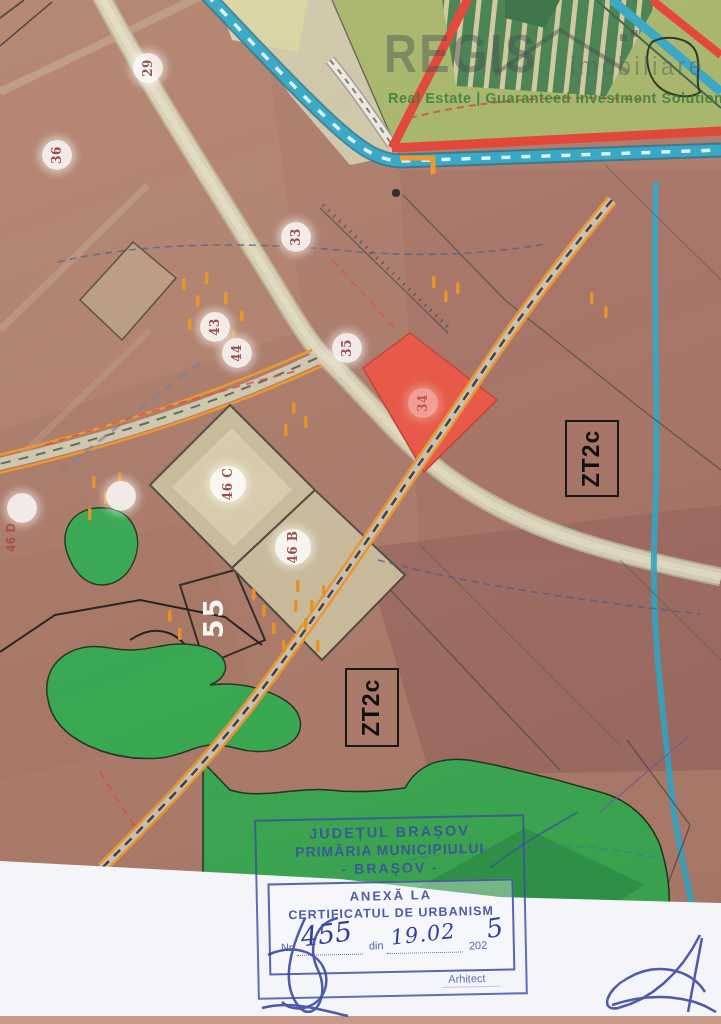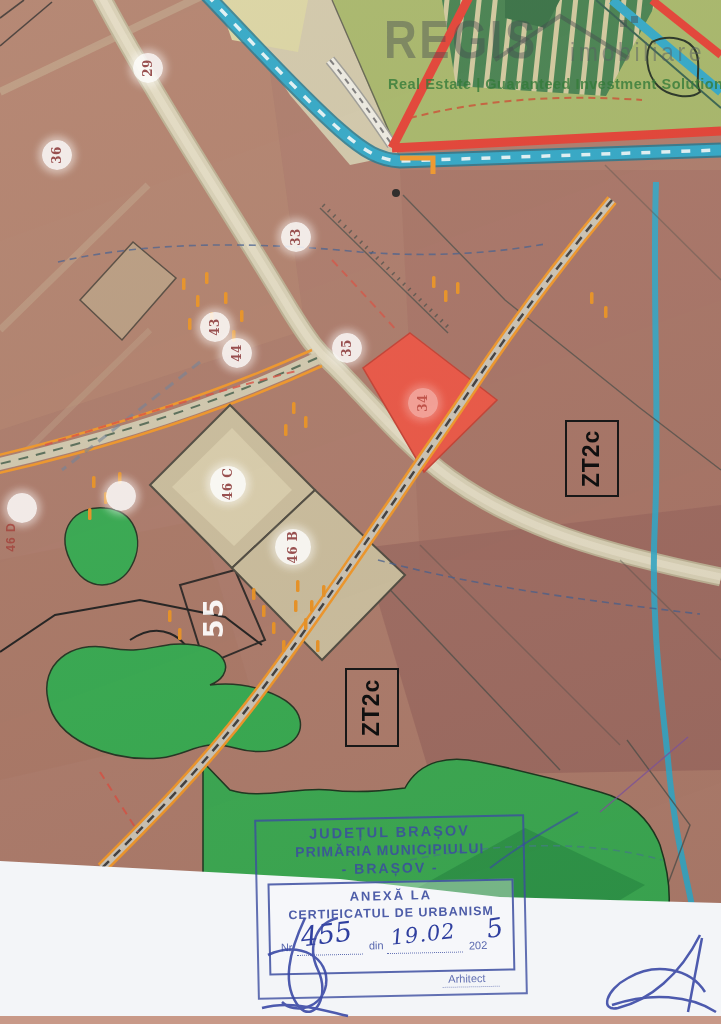--- a/index.html
+++ b/index.html
@@ -10,21 +10,21 @@
           box-shadow:0 0 7px 4px rgba(255,255,255,.45);display:flex;align-items:center;justify-content:center;}
   .marker span{transform:rotate(-90deg);color:#8e3e3e;font:600 12px "DejaVu Serif",serif;letter-spacing:.5px;white-space:nowrap;opacity:.9;}
   .marker.wide{width:36px;height:36px;}
   .marker.faint{opacity:.5;}
   
   .zt-box{position:absolute;border:2.5px solid #181818;display:flex;align-items:center;justify-content:center;background:transparent;}
   .zt-box span{transform:rotate(-90deg);font:bold 23px "Liberation Sans",sans-serif;color:#101010;letter-spacing:1px;white-space:nowrap;}
   .area-label{position:absolute;transform:rotate(-90deg);color:rgba(255,255,255,.92);font:bold 27px "DejaVu Sans",sans-serif;letter-spacing:2px;}
   .side-label{position:absolute;transform:rotate(-90deg);transform-origin:center;color:#a3413a;font:bold 12px "Liberation Sans",sans-serif;letter-spacing:1px;opacity:.8;white-space:nowrap;}
   
-  .wm{position:absolute;left:380px;top:2px;width:341px;height:110px;pointer-events:none;}
+  .wm{position:absolute;left:380px;top:16px;width:341px;height:110px;pointer-events:none;}
   .wm-name{position:absolute;left:4px;top:6px;font:bold 54px "Liberation Sans",sans-serif;color:rgba(70,75,80,.42);letter-spacing:3px;transform:scaleX(.84);transform-origin:left;}
   .wm-sub{position:absolute;left:190px;top:36px;font:400 25px "Liberation Sans",sans-serif;color:rgba(90,95,100,.5);letter-spacing:4px;transform:scaleX(.92);transform-origin:left;}
   .wm-tag{position:absolute;left:8px;top:74px;font:bold 14.5px "Liberation Sans",sans-serif;color:rgba(52,122,58,.8);letter-spacing:.5px;white-space:nowrap;}
   
   .paper{position:absolute;left:0;top:0;width:721px;height:1024px;
          clip-path:polygon(0 861px,340px 879px,500px 897px,721px 903px,721px 1024px,0 1024px);
          background:linear-gradient(#d4d6da 0 3px,#f3f5f8 9px);}
   .table-strip{position:absolute;left:0;top:1016px;width:721px;height:8px;background:#c08874;opacity:.85;}
   
   .stamp{position:absolute;left:256px;top:817px;width:270px;height:180px;transform:rotate(-1.2deg);color:#3c4da0;}

